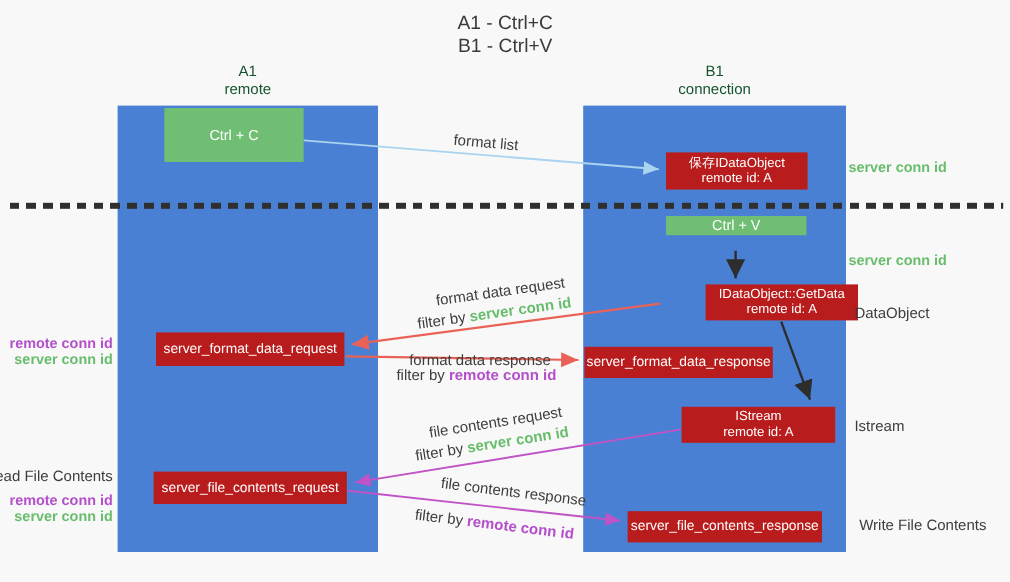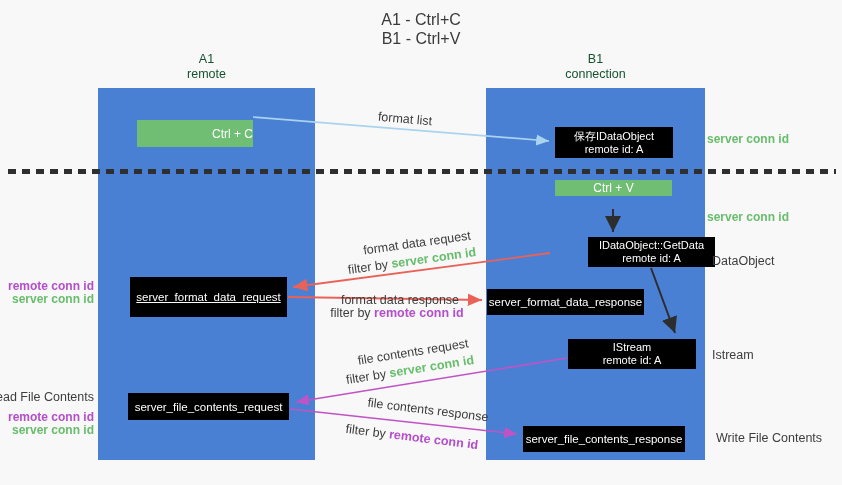--- a/index.html
+++ b/index.html
@@ -35,29 +35,29 @@
     position:absolute; left:8px; top:169px; width:828px; height:5px;
     background:repeating-linear-gradient(90deg,#2f2f2f 0 8px,transparent 8px 14px);
   }
 
   .node {
     position:absolute; display:flex; flex-direction:column;
     align-items:center; justify-content:center;
     color:#ffffff; text-align:center; white-space:nowrap;
   }
   .node.green  { background:#6fbe73; font-size:12px; }
-  .node.orange { background:#000000; font-size:11.5px; }
+  .node.orange { background:#b91c1c; font-size:11.5px; }
   .node .l2 { font-size:11px; }
   .node.two { font-size:11px; line-height:13px; }
 
-  #box-ctrl-c      { left:137px; top:120px; width:116px; height:27px;align-items:flex-end; }
+  #box-ctrl-c      { left:137px; top:90px; width:116px; height:45px; }
   #box-save-obj    { left:555px; top:127px; width:118px; height:31px; }
   #box-ctrl-v      { left:555px; top:180px; width:117px; height:16px; }
   #box-getdata     { left:550px; top:237px; width:127px; height:30px;margin-left:38px; }
-  #box-format-req  { left:130px; top:277px; width:157px; height:40px;text-decoration:underline; }
+  #box-format-req  { left:130px; top:277px; width:157px; height:28px; }
   #box-format-resp { left:487px; top:289px; width:157px; height:26px; }
   #box-istream     { left:568px; top:339px; width:128px; height:30px; }
   #box-file-req    { left:128px; top:393px; width:161px; height:27px; }
   #box-file-resp   { left:523px; top:426px; width:162px; height:26px; }
 
   svg.arrows { position:absolute; left:0; top:0; width:842px; height:485px; pointer-events:none; }
 
   .edge-label {
     position:absolute; font-size:12.5px; color:#3d3d3d; white-space:nowrap;
     transform:translate(-50%,-50%);

